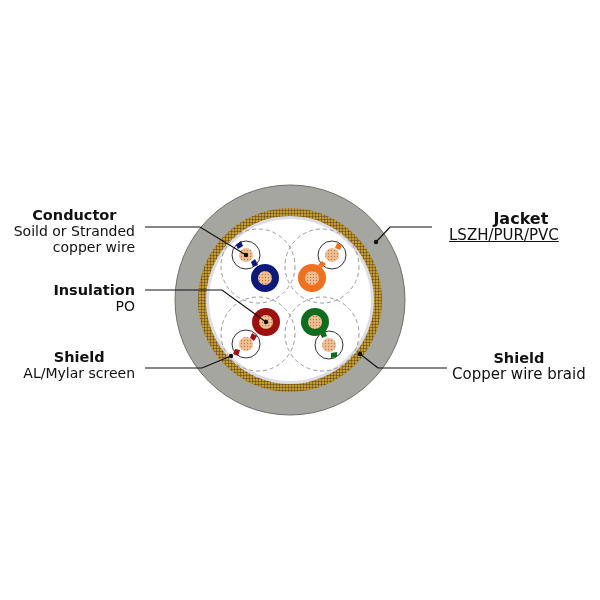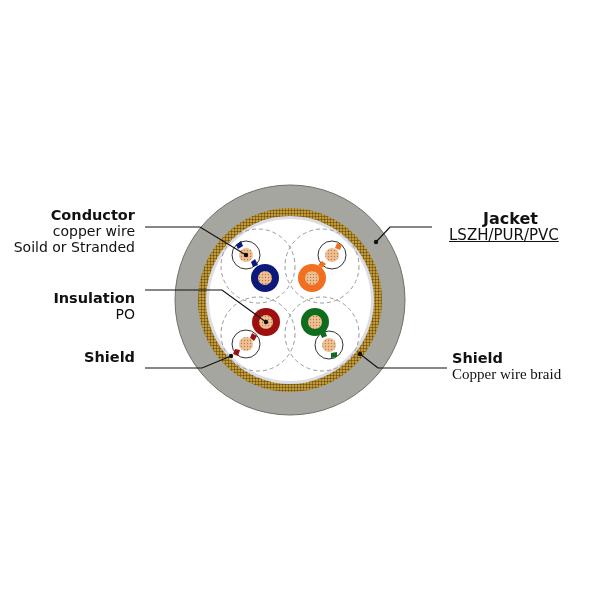--- a/index.html
+++ b/index.html
@@ -1,19 +1,19 @@
 <!DOCTYPE html>
 <html><head>
   <meta charset="utf-8">
   <style>
     html, body { margin: 0; padding: 0; background: #ffffff; }
     body { width: 600px; height: 600px; position: relative; overflow: hidden; font-family: "DejaVu Sans", sans-serif; }
     #diagram { position: absolute; left: 0; top: 0; }
     .label { position: absolute; font-family: "DejaVu Sans", sans-serif; color: #111; line-height: 16px; }
-    .label .title { font-weight: bold; font-size: 14.5px; display: block; }
+    .label .title { font-weight: bold; font-size: 14.5px; display: block; text-align: center; }
     .label .sub { font-size: 14px; display: block; }
     .label.left { text-align: right; }
     .label.right { text-align: left; }
   </style>
 </head>
 <body>
 
 <svg id="diagram" width="600" height="600" viewBox="0 0 600 600" xmlns="http://www.w3.org/2000/svg">
   <defs>
     <pattern id="braidPattern" width="3" height="3" patternUnits="userSpaceOnUse">
@@ -88,34 +88,35 @@
     <circle cx="246" cy="255" r="2.2"></circle>
     <circle cx="266" cy="322" r="2.2"></circle>
     <circle cx="231" cy="356" r="2.2"></circle>
     <circle cx="376" cy="242" r="2.2"></circle>
     <circle cx="360" cy="354" r="2.2"></circle>
   </g>
 </svg>
 
 <div class="label left" style="right:465px; top:207px;">
   <span class="title">Conductor</span>
+  <span class="sub">Soild or Stranded</span>
   <span class="sub">copper wire</span>
-  <span class="sub">Soild or Stranded</span>
 </div>
 
-<div class="label left" style="right:465px; top:282px;margin-top:8px;">
+<div class="label left" style="right:465px; top:282px;">
   <span class="title">Insulation</span>
   <span class="sub">PO</span>
 </div>
 
 <div class="label left" style="right:465px; top:349px;">
   <span class="title">Shield</span>
+  <span class="sub">AL/Mylar screen</span>
 </div>
 
 <div class="label right" style="left:449px; top:211px;">
   <span class="title" style="font-size:16px;margin-left:34px;">Jacket</span>
   <span class="sub" style="font-size:15px;text-decoration:underline;">LSZH/PUR/PVC</span>
 </div>
 
 <div class="label right" style="left:452px; top:350px;">
   <span class="title">Shield</span>
-  <span class="sub" style="font-size:15px;font-family:Liberation Serif, serif;">Copper wire braid</span>
+  <span class="sub" style="font-size:15px;">Copper wire braid</span>
 </div>
 
 </body></html>

